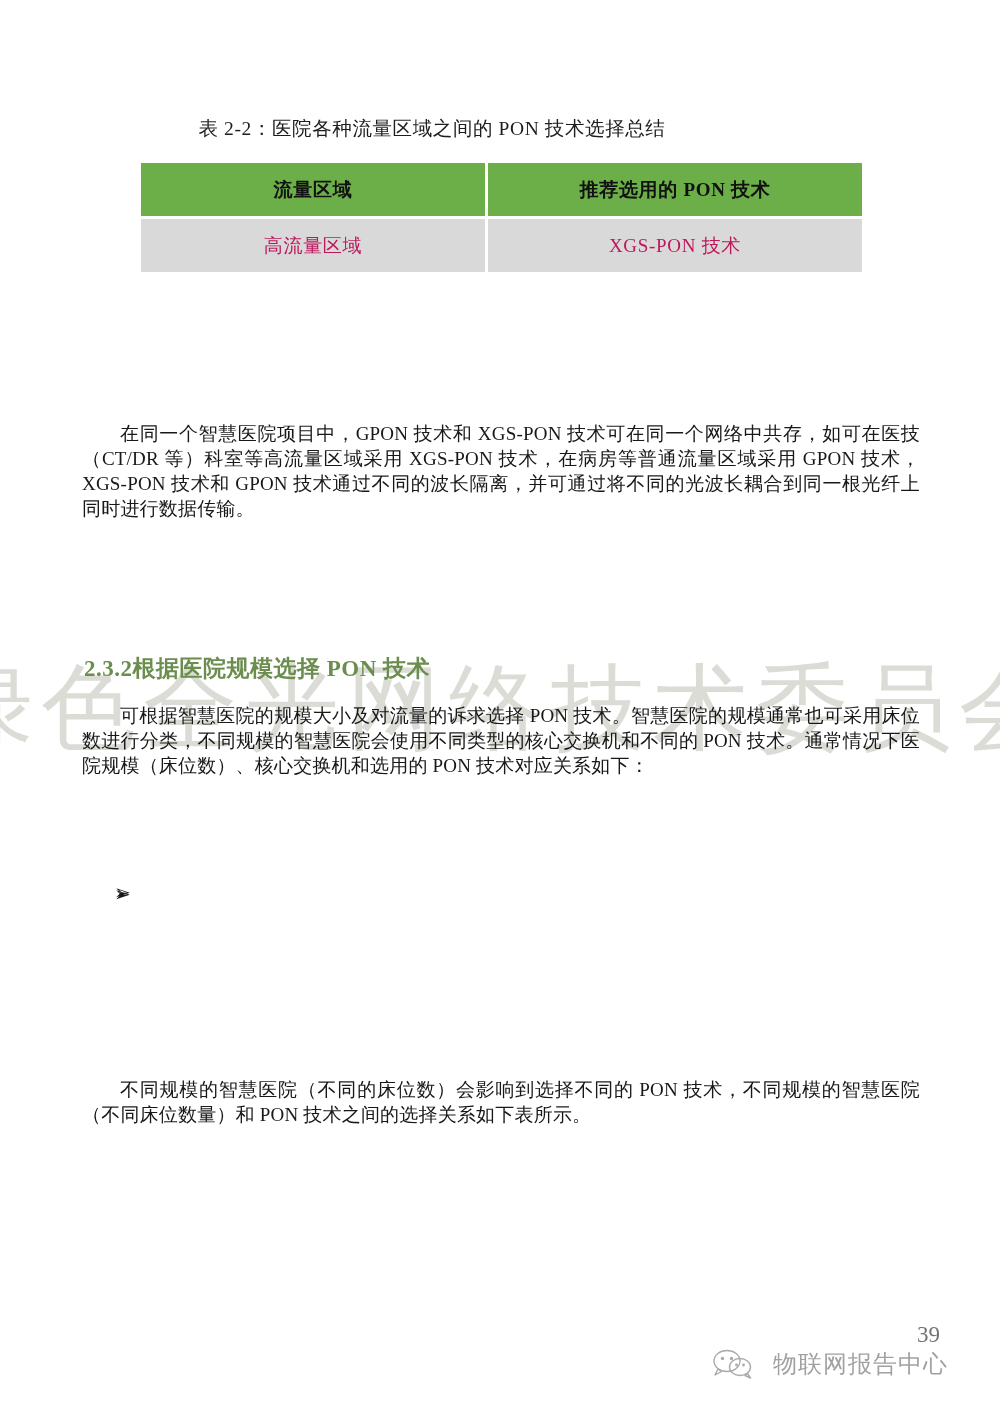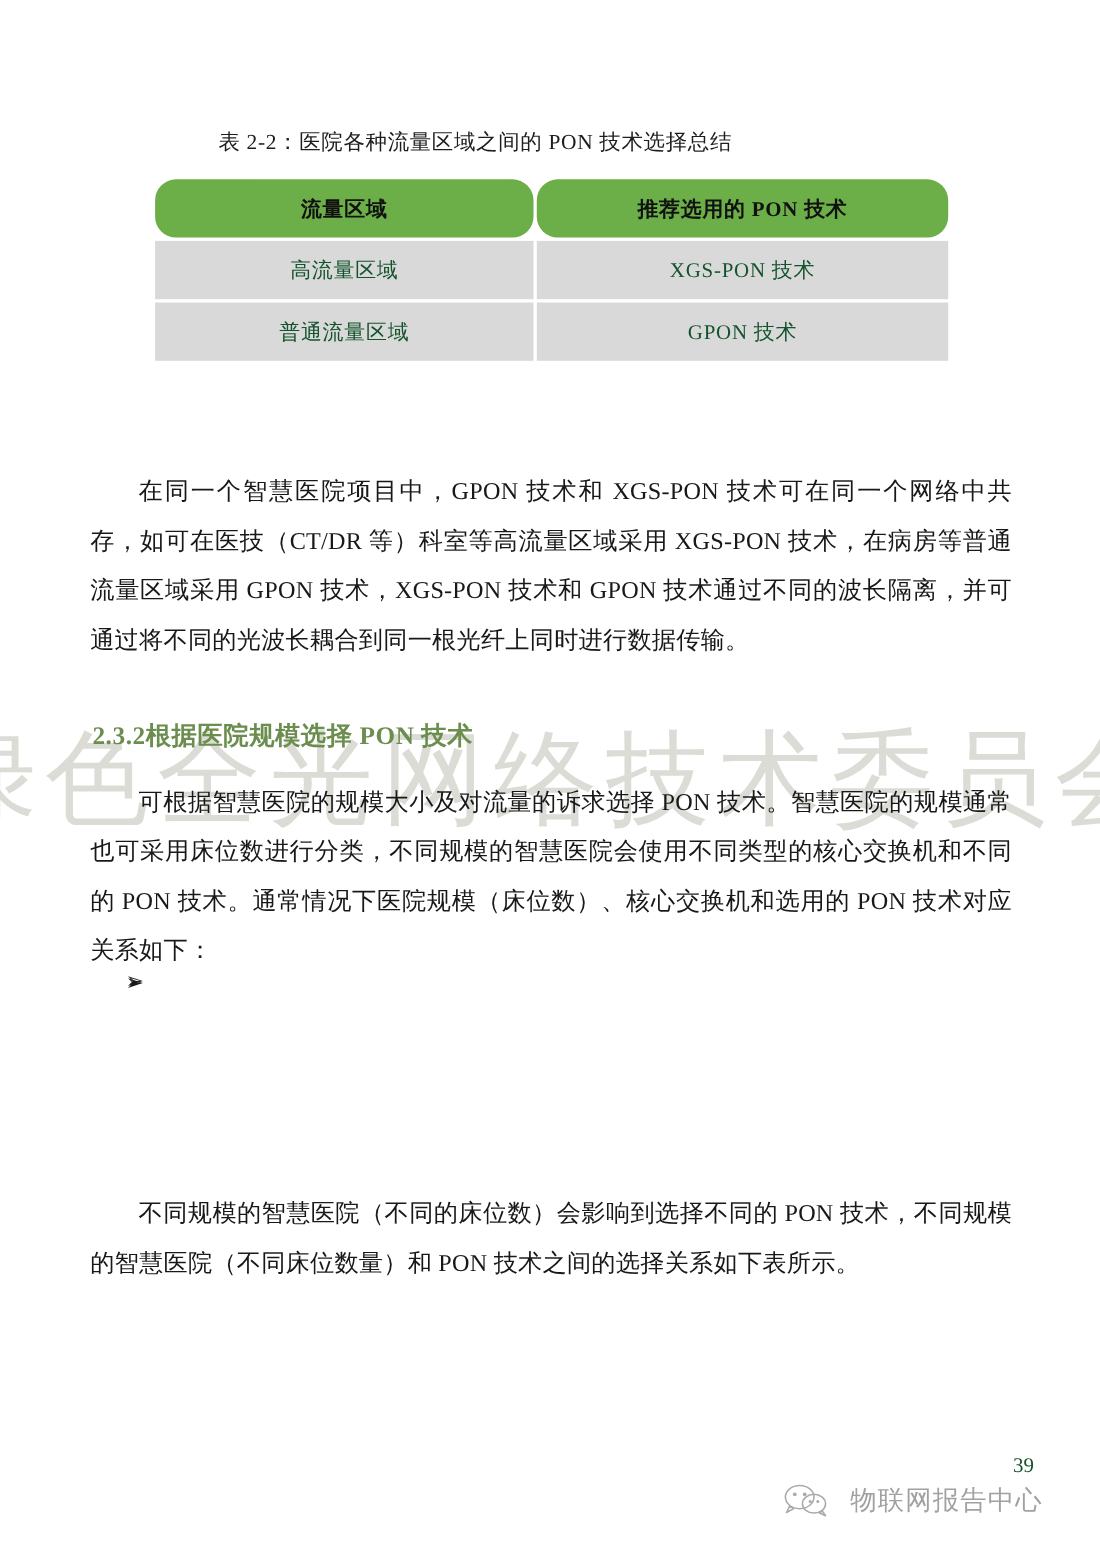--- a/index.html
+++ b/index.html
@@ -76,36 +76,35 @@
     font-size: 19px;
     letter-spacing: 0.7px;
     padding: 0;
     border: none;
   }
   .data-table th {
     background: #6cae48;
     color: #111111;
     font-weight: bold;
     height: 53px;
-    border-radius: 19px;
   }
   .data-table td {
     background: #d9d9d9;
-    color: #14532d;
+    color: #be185d;
     font-weight: normal;
     height: 53px;
   }
   .col-area { width: 344px; }
   .col-tech { width: 374px; }
 
   
   .para {
     position: absolute;
-    font-size: 22px;
-    line-height: 45px;
+    font-size: 19px;
+    line-height: 25px;
     letter-spacing: 0.2px;
     text-align: justify;
     text-justify: inter-ideograph;
     color: #181818;
   }
   .para.indent { text-indent: 2em; }
 
   #para-coexist {
     left: 82px;
     top: 402px;
@@ -165,22 +164,22 @@
     left: 82px;
     top: 1058px;
     width: 838px;
   }
 
   
   #page-number {
     position: absolute;
     right: 60px;
     top: 1322px;
-    font-size: 19px;
-    color: #14532d;
+    font-size: 23px;
+    color: #737373;
   }
   #brand-footer {
     position: absolute;
     right: 52px;
     top: 1348px;
     display: flex;
     align-items: center;
     gap: 18px;
     opacity: 0.55;
   }
@@ -217,24 +216,20 @@
         <tr>
           <th>流量区域</th>
           <th>推荐选用的 PON 技术</th>
         </tr>
       </thead>
       <tbody>
         <tr>
           <td>高流量区域</td>
           <td>XGS-PON 技术</td>
         </tr>
-        <tr>
-          <td>普通流量区域</td>
-          <td>GPON 技术</td>
-        </tr>
       </tbody>
     </table>
 
     <p id="para-coexist" class="para indent">在同一个智慧医院项目中，GPON 技术和 XGS-PON 技术可在同一个网络中共存，如可在医技（CT/DR 等）科室等高流量区域采用 XGS-PON 技术，在病房等普通流量区域采用 GPON 技术，XGS-PON 技术和 GPON 技术通过不同的波长隔离，并可通过将不同的光波长耦合到同一根光纤上同时进行数据传输。</p>
 
     <h2 id="heading-232">
       <span class="h-num">2.3.2</span><span class="h-title">根据医院规模选择 PON 技术</span>
     </h2>
 
     <p id="para-scale" class="para indent">可根据智慧医院的规模大小及对流量的诉求选择 PON 技术。智慧医院的规模通常也可采用床位数进行分类，不同规模的智慧医院会使用不同类型的核心交换机和不同的 PON 技术。通常情况下医院规模（床位数）、核心交换机和选用的 PON 技术对应关系如下：</p>

